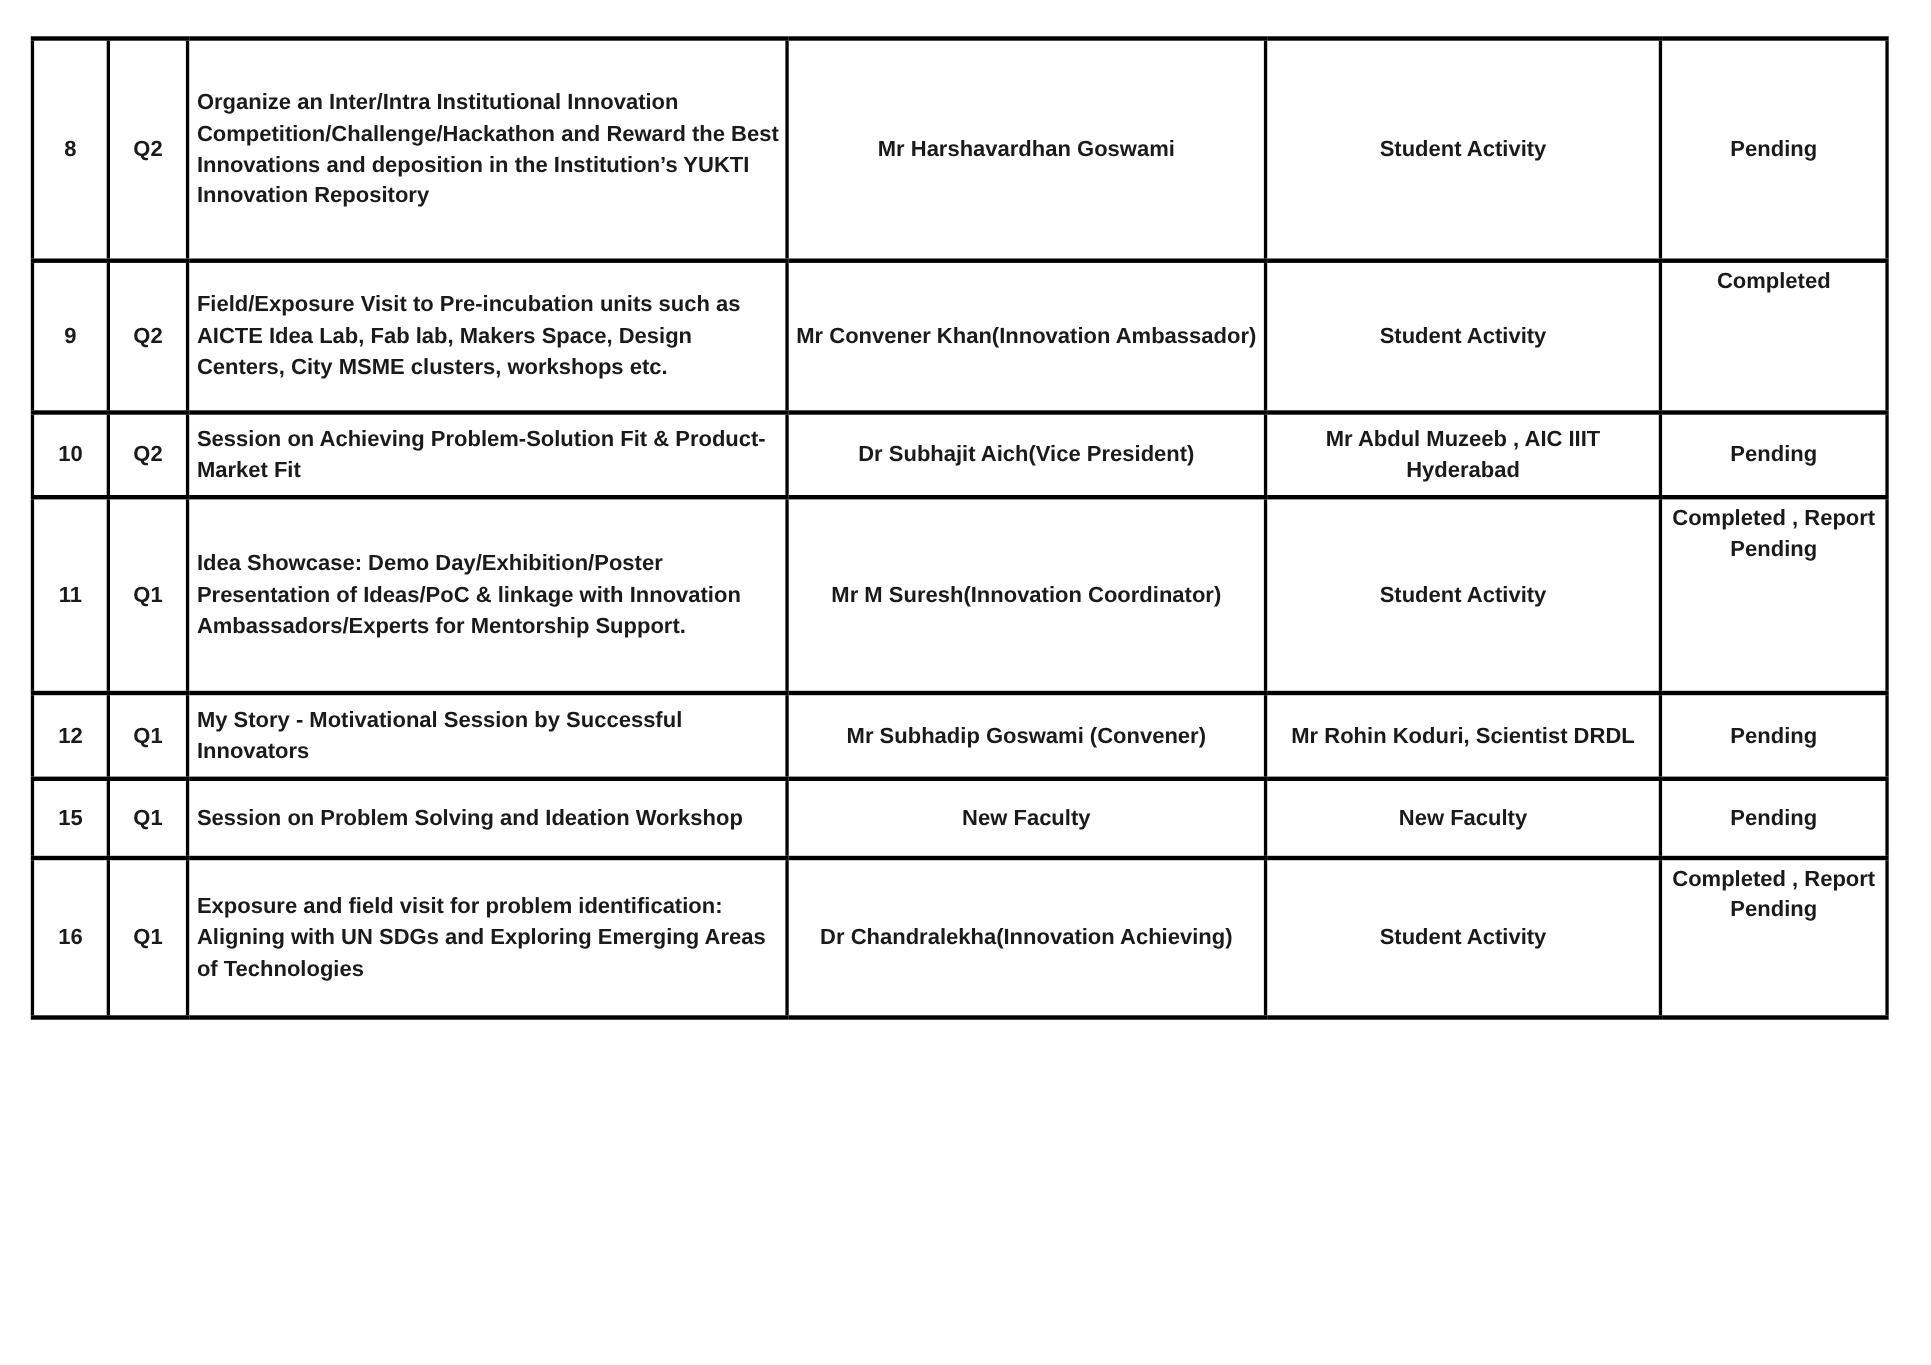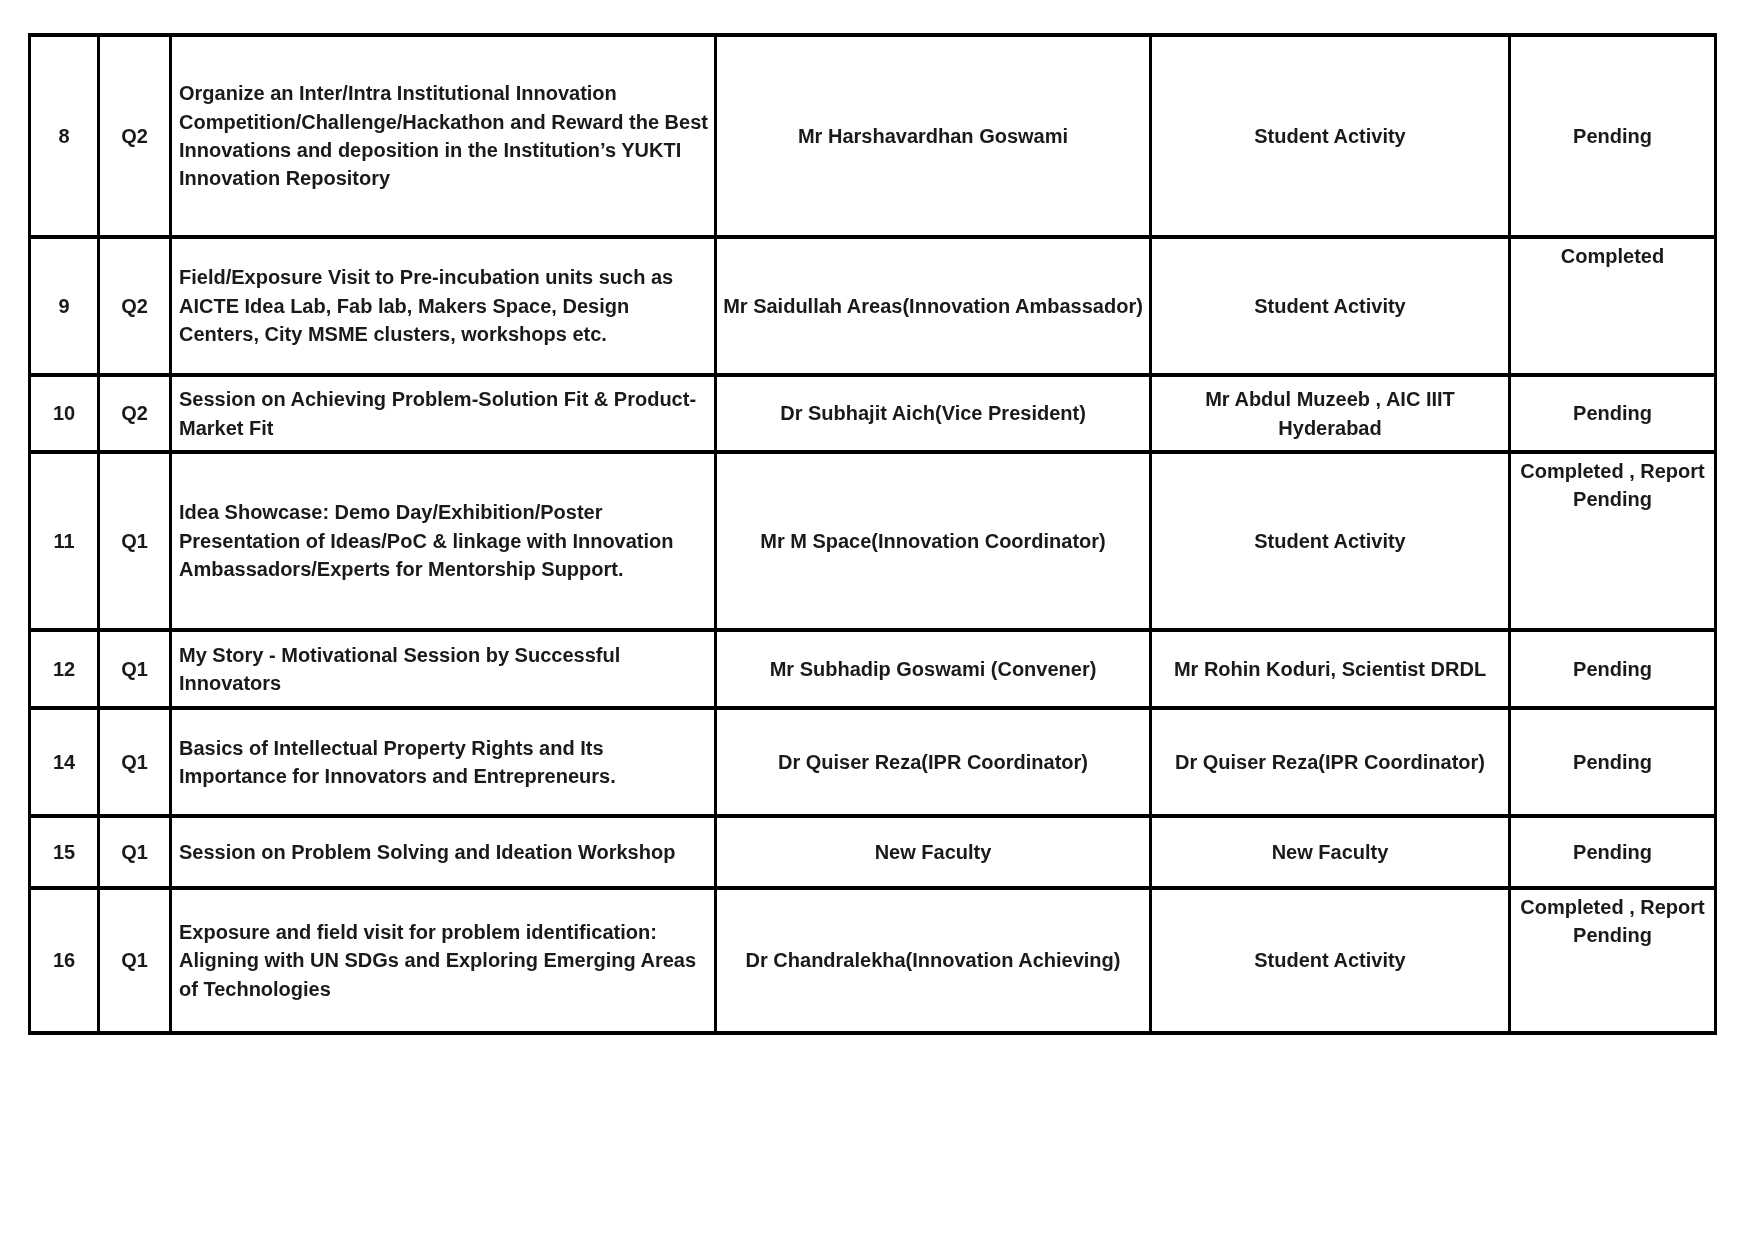--- a/index.html
+++ b/index.html
@@ -70,54 +70,46 @@
     <td class="c-quarter">Q2</td>
     <td class="c-activity">Organize an Inter/Intra Institutional Innovation Competition/Challenge/Hackathon and Reward the Best Innovations and deposition in the Institution’s YUKTI Innovation Repository</td>
     <td class="c-coordinator">Mr Harshavardhan Goswami</td>
     <td class="c-guest">Student Activity</td>
     <td class="c-status">Pending</td>
   </tr>
         <tr style="height: 138px;">
     <td class="c-sno">9</td>
     <td class="c-quarter">Q2</td>
     <td class="c-activity">Field/Exposure Visit to Pre-incubation units such as AICTE Idea Lab, Fab lab, Makers Space, Design Centers, City MSME clusters, workshops etc.</td>
-    <td class="c-coordinator">Mr Saidullah Areas(Innovation Ambassador)</td>
+    <td class="c-coordinator">Mr Convener Khan(Innovation Ambassador)</td>
     <td class="c-guest">Student Activity</td>
     <td class="c-status status-top">Completed</td>
   </tr>
         <tr style="height: 77px;">
     <td class="c-sno">10</td>
     <td class="c-quarter">Q2</td>
     <td class="c-activity">Session on Achieving Problem-Solution Fit &amp; Product-Market Fit</td>
     <td class="c-coordinator">Dr Subhajit Aich(Vice President)</td>
     <td class="c-guest">Mr Abdul Muzeeb , AIC IIIT Hyderabad</td>
     <td class="c-status">Pending</td>
   </tr>
         <tr style="height: 178px;">
     <td class="c-sno">11</td>
     <td class="c-quarter">Q1</td>
     <td class="c-activity">Idea Showcase: Demo Day/Exhibition/Poster Presentation of Ideas/PoC &amp; linkage with Innovation Ambassadors/Experts for Mentorship Support.</td>
-    <td class="c-coordinator">Mr M Space(Innovation Coordinator)</td>
+    <td class="c-coordinator">Mr M Suresh(Innovation Coordinator)</td>
     <td class="c-guest">Student Activity</td>
     <td class="c-status status-top">Completed , Report Pending</td>
   </tr>
         <tr style="height: 78px;">
     <td class="c-sno">12</td>
     <td class="c-quarter">Q1</td>
     <td class="c-activity">My Story - Motivational Session by Successful Innovators</td>
     <td class="c-coordinator">Mr Subhadip Goswami (Convener)</td>
     <td class="c-guest">Mr Rohin Koduri, Scientist DRDL</td>
-    <td class="c-status">Pending</td>
-  </tr>
-        <tr style="height: 108px;">
-    <td class="c-sno">14</td>
-    <td class="c-quarter">Q1</td>
-    <td class="c-activity">Basics of Intellectual Property Rights and Its Importance for Innovators and Entrepreneurs.</td>
-    <td class="c-coordinator">Dr Quiser Reza(IPR Coordinator)</td>
-    <td class="c-guest">Dr Quiser Reza(IPR Coordinator)</td>
     <td class="c-status">Pending</td>
   </tr>
         <tr style="height: 72px;">
     <td class="c-sno">15</td>
     <td class="c-quarter">Q1</td>
     <td class="c-activity">Session on Problem Solving and Ideation Workshop</td>
     <td class="c-coordinator">New Faculty</td>
     <td class="c-guest">New Faculty</td>
     <td class="c-status">Pending</td>
   </tr>

